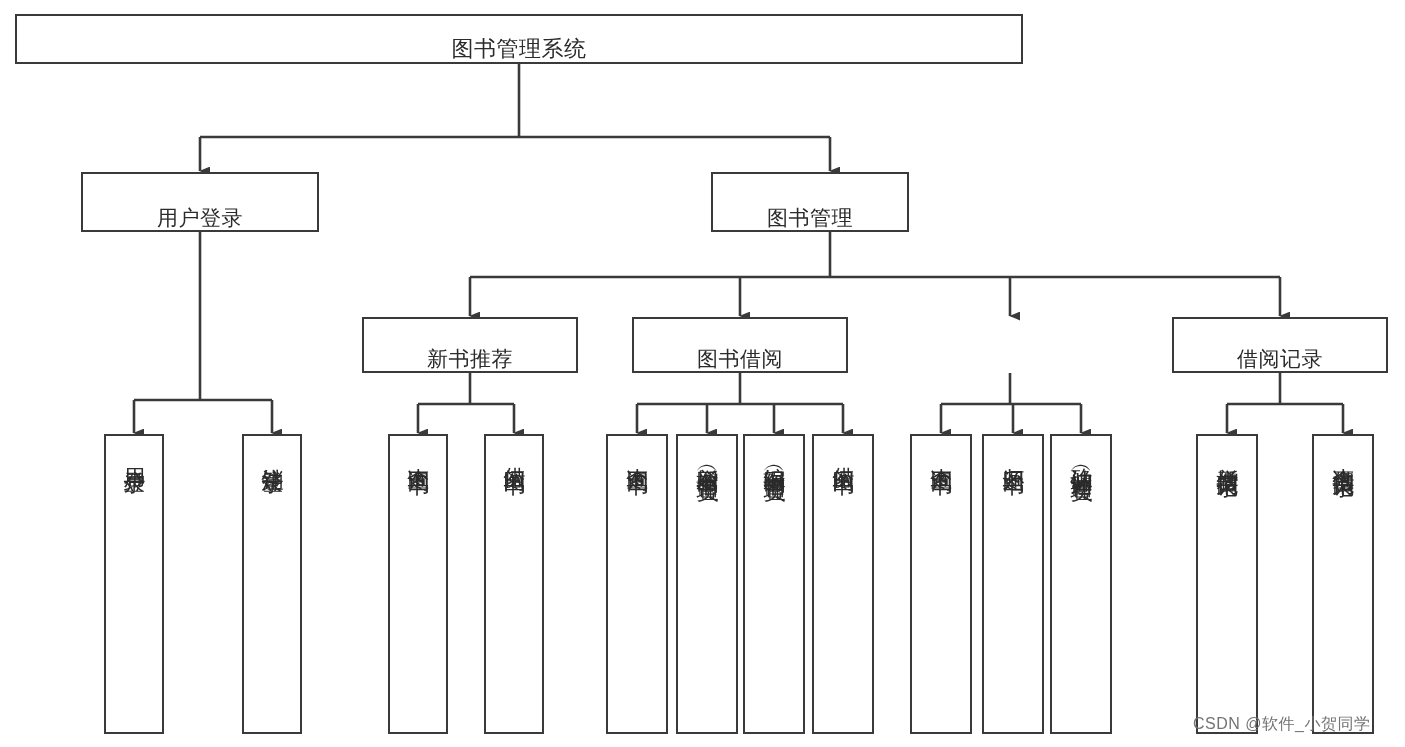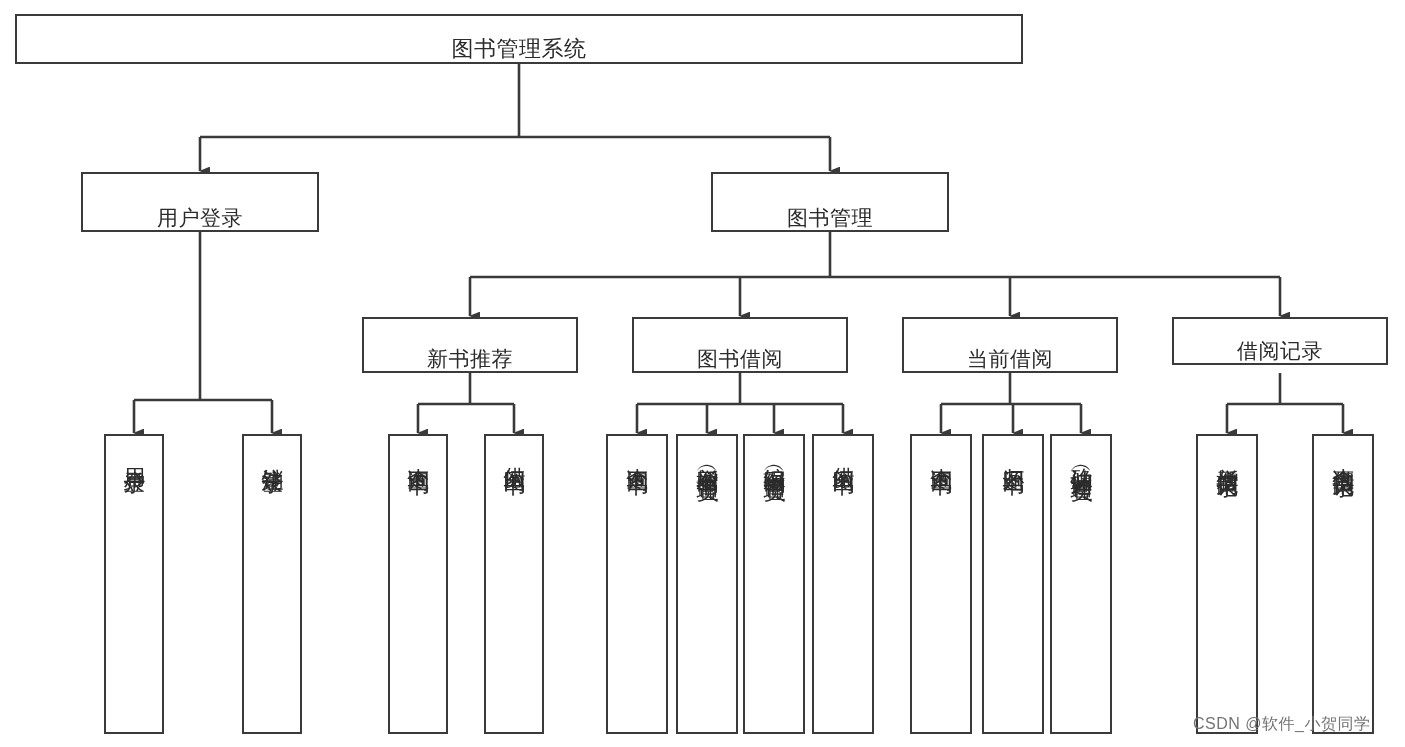--- a/index.html
+++ b/index.html
@@ -117,34 +117,31 @@
       </g>
   </svg>
 
   <div class="node root horizontal" style="left:15px;top:14px;width:1008px;height:50px;">
     <span class="node-label">图书管理系统</span>
   </div>
 
   <div class="node horizontal" style="left:81px;top:172px;width:238px;height:60px;">
     <span class="node-label">用户登录</span>
   </div>
-  <div class="node horizontal" style="left:711px;top:172px;width:238px;height:60px;">
+  <div class="node horizontal" style="left:711px;top:172px;width:198px;height:60px;">
     <span class="node-label">图书管理</span>
   </div>
 
   <div class="node horizontal" style="left:362px;top:317px;width:216px;height:56px;">
     <span class="node-label">新书推荐</span>
   </div>
   <div class="node horizontal" style="left:632px;top:317px;width:216px;height:56px;">
     <span class="node-label">图书借阅</span>
   </div>
-  <div class="node horizontal" style="left:902px;top:317px;width:216px;height:56px;">
-    <span class="node-label">当前借阅</span>
-  </div>
-  <div class="node horizontal" style="left:1172px;top:317px;width:216px;height:48px;">
+  <div class="node horizontal" style="left:1172px;top:317px;width:216px;height:56px;">
     <span class="node-label">借阅记录</span>
   </div>
 
   <div class="node vertical" style="left:104px;top:434px;width:60px;height:300px;">
     <span class="node-label">用户登录</span>
   </div>
   <div class="node vertical" style="left:242px;top:434px;width:60px;height:300px;">
     <span class="node-label">注销登录</span>
   </div>
 

